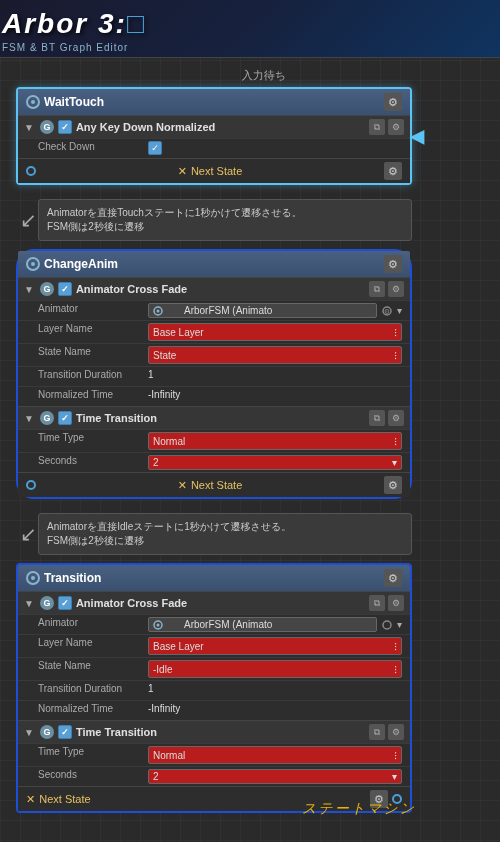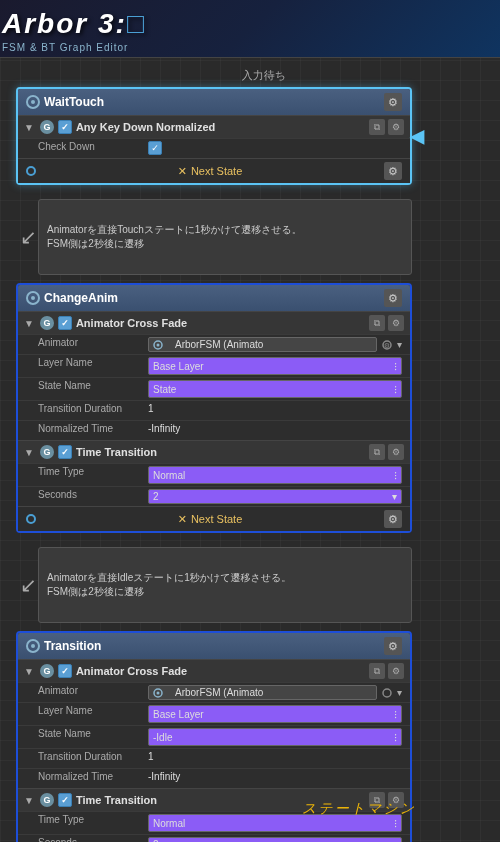--- a/index.html
+++ b/index.html
@@ -48,21 +48,21 @@
       width: 428px;
       height: 770px;
       padding: 8px;
     }
 
     
     .comment-box {
       background: #3a3a3a;
       border: 1px solid #555;
       border-radius: 3px;
-      padding: 23px 8px;
+      padding: 6px 8px;
       font-size: 10px;
       color: #ccc;
       line-height: 1.4;
       position: relative;
     }
 
     
     .state-node {
       border: 2px solid #1d4ed8;
       border-radius: 4px;
@@ -164,42 +164,42 @@
     }
     .prop-value {
       color: #ddd;
       font-size: 10px;
       flex: 1;
       display: flex;
       align-items: center;
       gap: 4px;
     }
     .prop-select {
-      background: #8b5cf6;
+      background: #b91c1c;
       border: 1px solid #666;
       border-radius: 2px;
       color: #ddd;
       font-size: 10px;
       padding: 1px 4px;
       flex: 1;
       display: flex;
       align-items: center;
       justify-content: space-between;
     }
     .prop-animator {
       background: #454545;
       border: 1px solid #666;
       border-radius: 2px;
       color: #ddd;
       font-size: 10px;
       padding: 1px 4px;
       flex: 1;
       display: flex;
       align-items: center;
-      gap: 12px;
+      gap: 21px;
     }
 
     
     .checkbox {
       width: 14px;
       height: 14px;
       background: #5a9fd4;
       border: 1px solid #3a7fb4;
       border-radius: 2px;
       display: inline-flex;
@@ -345,21 +345,21 @@
 
   <div style="margin: 14px 8px 4px 30px; position:relative;">
     <div style="position:absolute; left:-18px; top:50%; transform:translateY(-50%); color:#aaa; font-size:20px;">↙</div>
     <div class="comment-box">
       <span style="white-space:pre-line;">Animatorを直接Touchステートに1秒かけて遷移させる。
 FSM側は2秒後に遷移</span>
     </div>
   </div>
 
   <div class="node-wrapper" style="margin-top:8px;">
-    <div class="state-node" style="margin: 0 8px 0 8px;">
+    <div class="state-node" style="margin: 0 8px 0 8px; border-radius: 18px;">
       <div class="state-header">
         <div class="state-title">
           <div class="state-icon">
             <svg width="8" height="8" viewBox="0 0 8 8">
                 <circle cx="4" cy="4" r="2" fill="#8ab4cc"></circle>
               </svg>
           </div>
           <span>ChangeAnim</span>
         </div>
         <div class="gear-btn">⚙</div>

